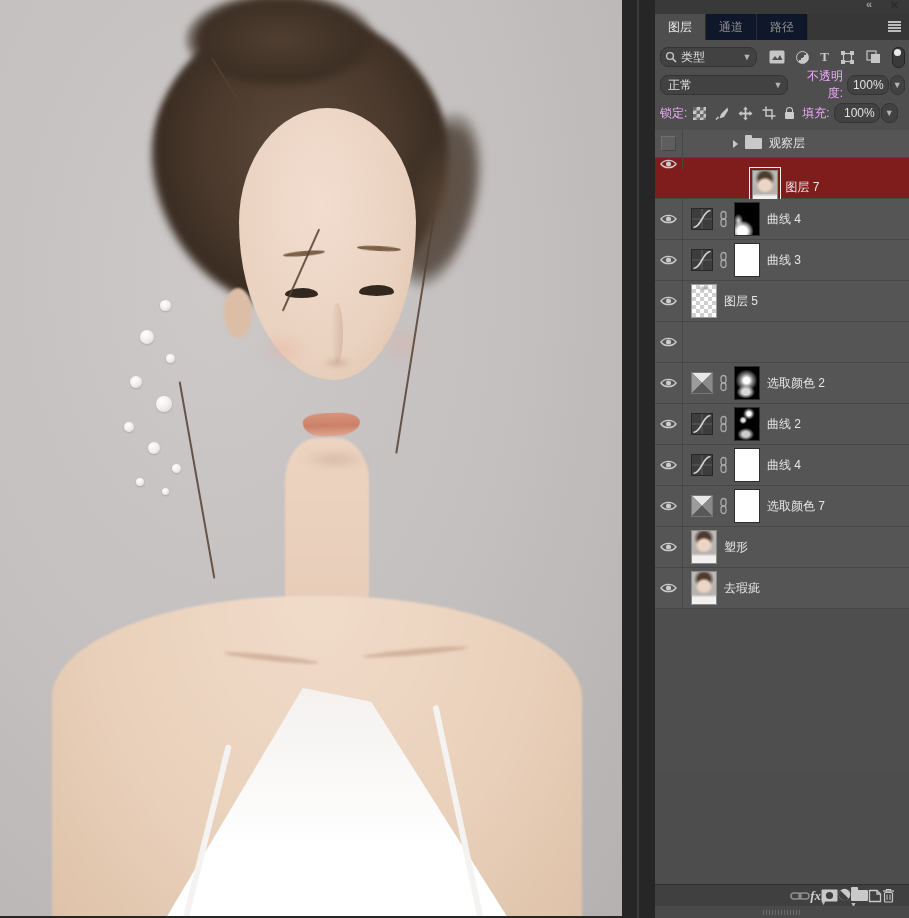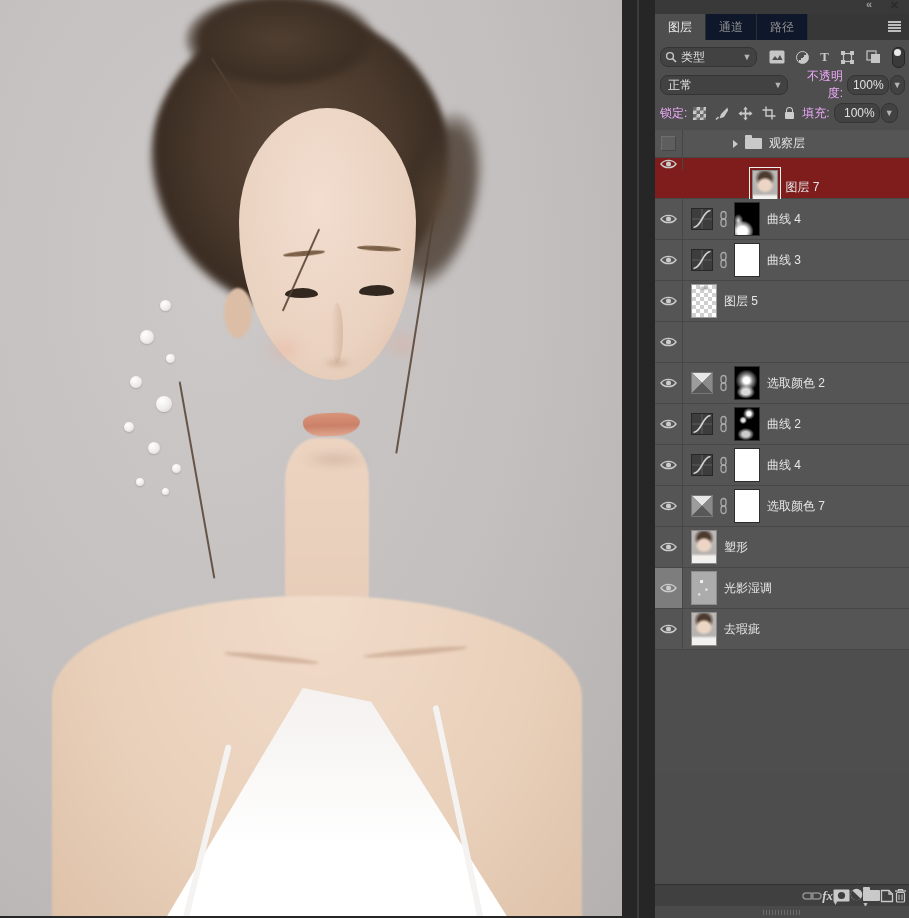--- a/index.html
+++ b/index.html
@@ -149,21 +149,21 @@
                      radial-gradient(circle at 34% 38%,rgba(255,255,255,.9) 0 1.5px,transparent 4px),
                      radial-gradient(ellipse 50% 28% at 45% 82%,rgba(255,255,255,.8) 0 30%,transparent 70%);}
   .m-marks{background-color:#fff;
     background-image:linear-gradient(#3a3a3a,#3a3a3a),linear-gradient(#3a3a3a,#3a3a3a);
     background-repeat:no-repeat;background-size:7px 2px,9px 2px;background-position:2px 27px,9px 31px;}
   .chain{flex:none;margin:0 -1px;}
   .lockb{margin-left:auto;margin-right:11px;}
 
   .panel-empty{position:absolute;left:0;top:773px;width:254px;height:111px;background:#4d4d4d;}
   .toolbar{position:absolute;left:0;top:884px;width:254px;height:22px;background:#404040;border-top:1px solid #2f2f2f;
-           display:flex;align-items:center;justify-content:flex-end;padding-right:2px;box-sizing:border-box;}
+           display:flex;align-items:center;justify-content:flex-end;padding-right:14px;box-sizing:border-box;}
   .fx-wrap{position:relative;font-style:italic;font-weight:bold;font-size:13px;color:#d0d0d0;
            font-family:"Liberation Serif","DejaVu Serif",serif;}
   .fx-wrap .mini,.adj-wrap .mini{position:absolute;right:-6px;bottom:-3px;font-size:7px;color:#bdbdbd;font-style:normal;}
   .adj-wrap{position:relative;}
   .tb-folder{width:17px;height:11px;background:#c9c9c9;border-radius:1px;position:relative;}
   .tb-folder:before{content:'';position:absolute;left:0;top:-3px;width:7px;height:3px;background:#c9c9c9;border-radius:1px 1px 0 0;}
   .panel-grip{position:absolute;left:0;top:906px;width:254px;height:12px;background:#4a4a4a;display:flex;align-items:center;justify-content:center;}
   .grip{width:38px;height:5px;background:repeating-linear-gradient(90deg,#6d6d6d 0 1px,transparent 1px 3px);}
 
   
@@ -557,34 +557,20 @@
             <span class="ico">
               <svg width="17" height="12" viewBox="0 0 17 12">
                 <path d="M1 6 C4.5 1.2 12.5 1.2 16 6 C12.5 10.8 4.5 10.8 1 6 Z" fill="none" stroke="#cbcbcb" stroke-width="1.4"></path>
                 <circle cx="8.5" cy="6" r="2.5" fill="#cbcbcb"></circle>
               </svg>
             </span>
           </div>
           <div class="rowbody">
             <div class="thumb pthumb"></div>
             <span class="lname">塑形</span>
-          </div>
-        </div>
-        <div class="row">
-          <div class="eyecell hl">
-            <span class="ico">
-              <svg width="17" height="12" viewBox="0 0 17 12">
-                <path d="M1 6 C4.5 1.2 12.5 1.2 16 6 C12.5 10.8 4.5 10.8 1 6 Z" fill="none" stroke="#cbcbcb" stroke-width="1.4"></path>
-                <circle cx="8.5" cy="6" r="2.5" fill="#cbcbcb"></circle>
-              </svg>
-            </span>
-          </div>
-          <div class="rowbody">
-            <div class="thumb glthumb"></div>
-            <span class="lname">光影湿调</span>
           </div>
         </div>
         <div class="row">
           <div class="eyecell">
             <span class="ico">
               <svg width="17" height="12" viewBox="0 0 17 12">
                 <path d="M1 6 C4.5 1.2 12.5 1.2 16 6 C12.5 10.8 4.5 10.8 1 6 Z" fill="none" stroke="#cbcbcb" stroke-width="1.4"></path>
                 <circle cx="8.5" cy="6" r="2.5" fill="#cbcbcb"></circle>
               </svg>
             </span>

